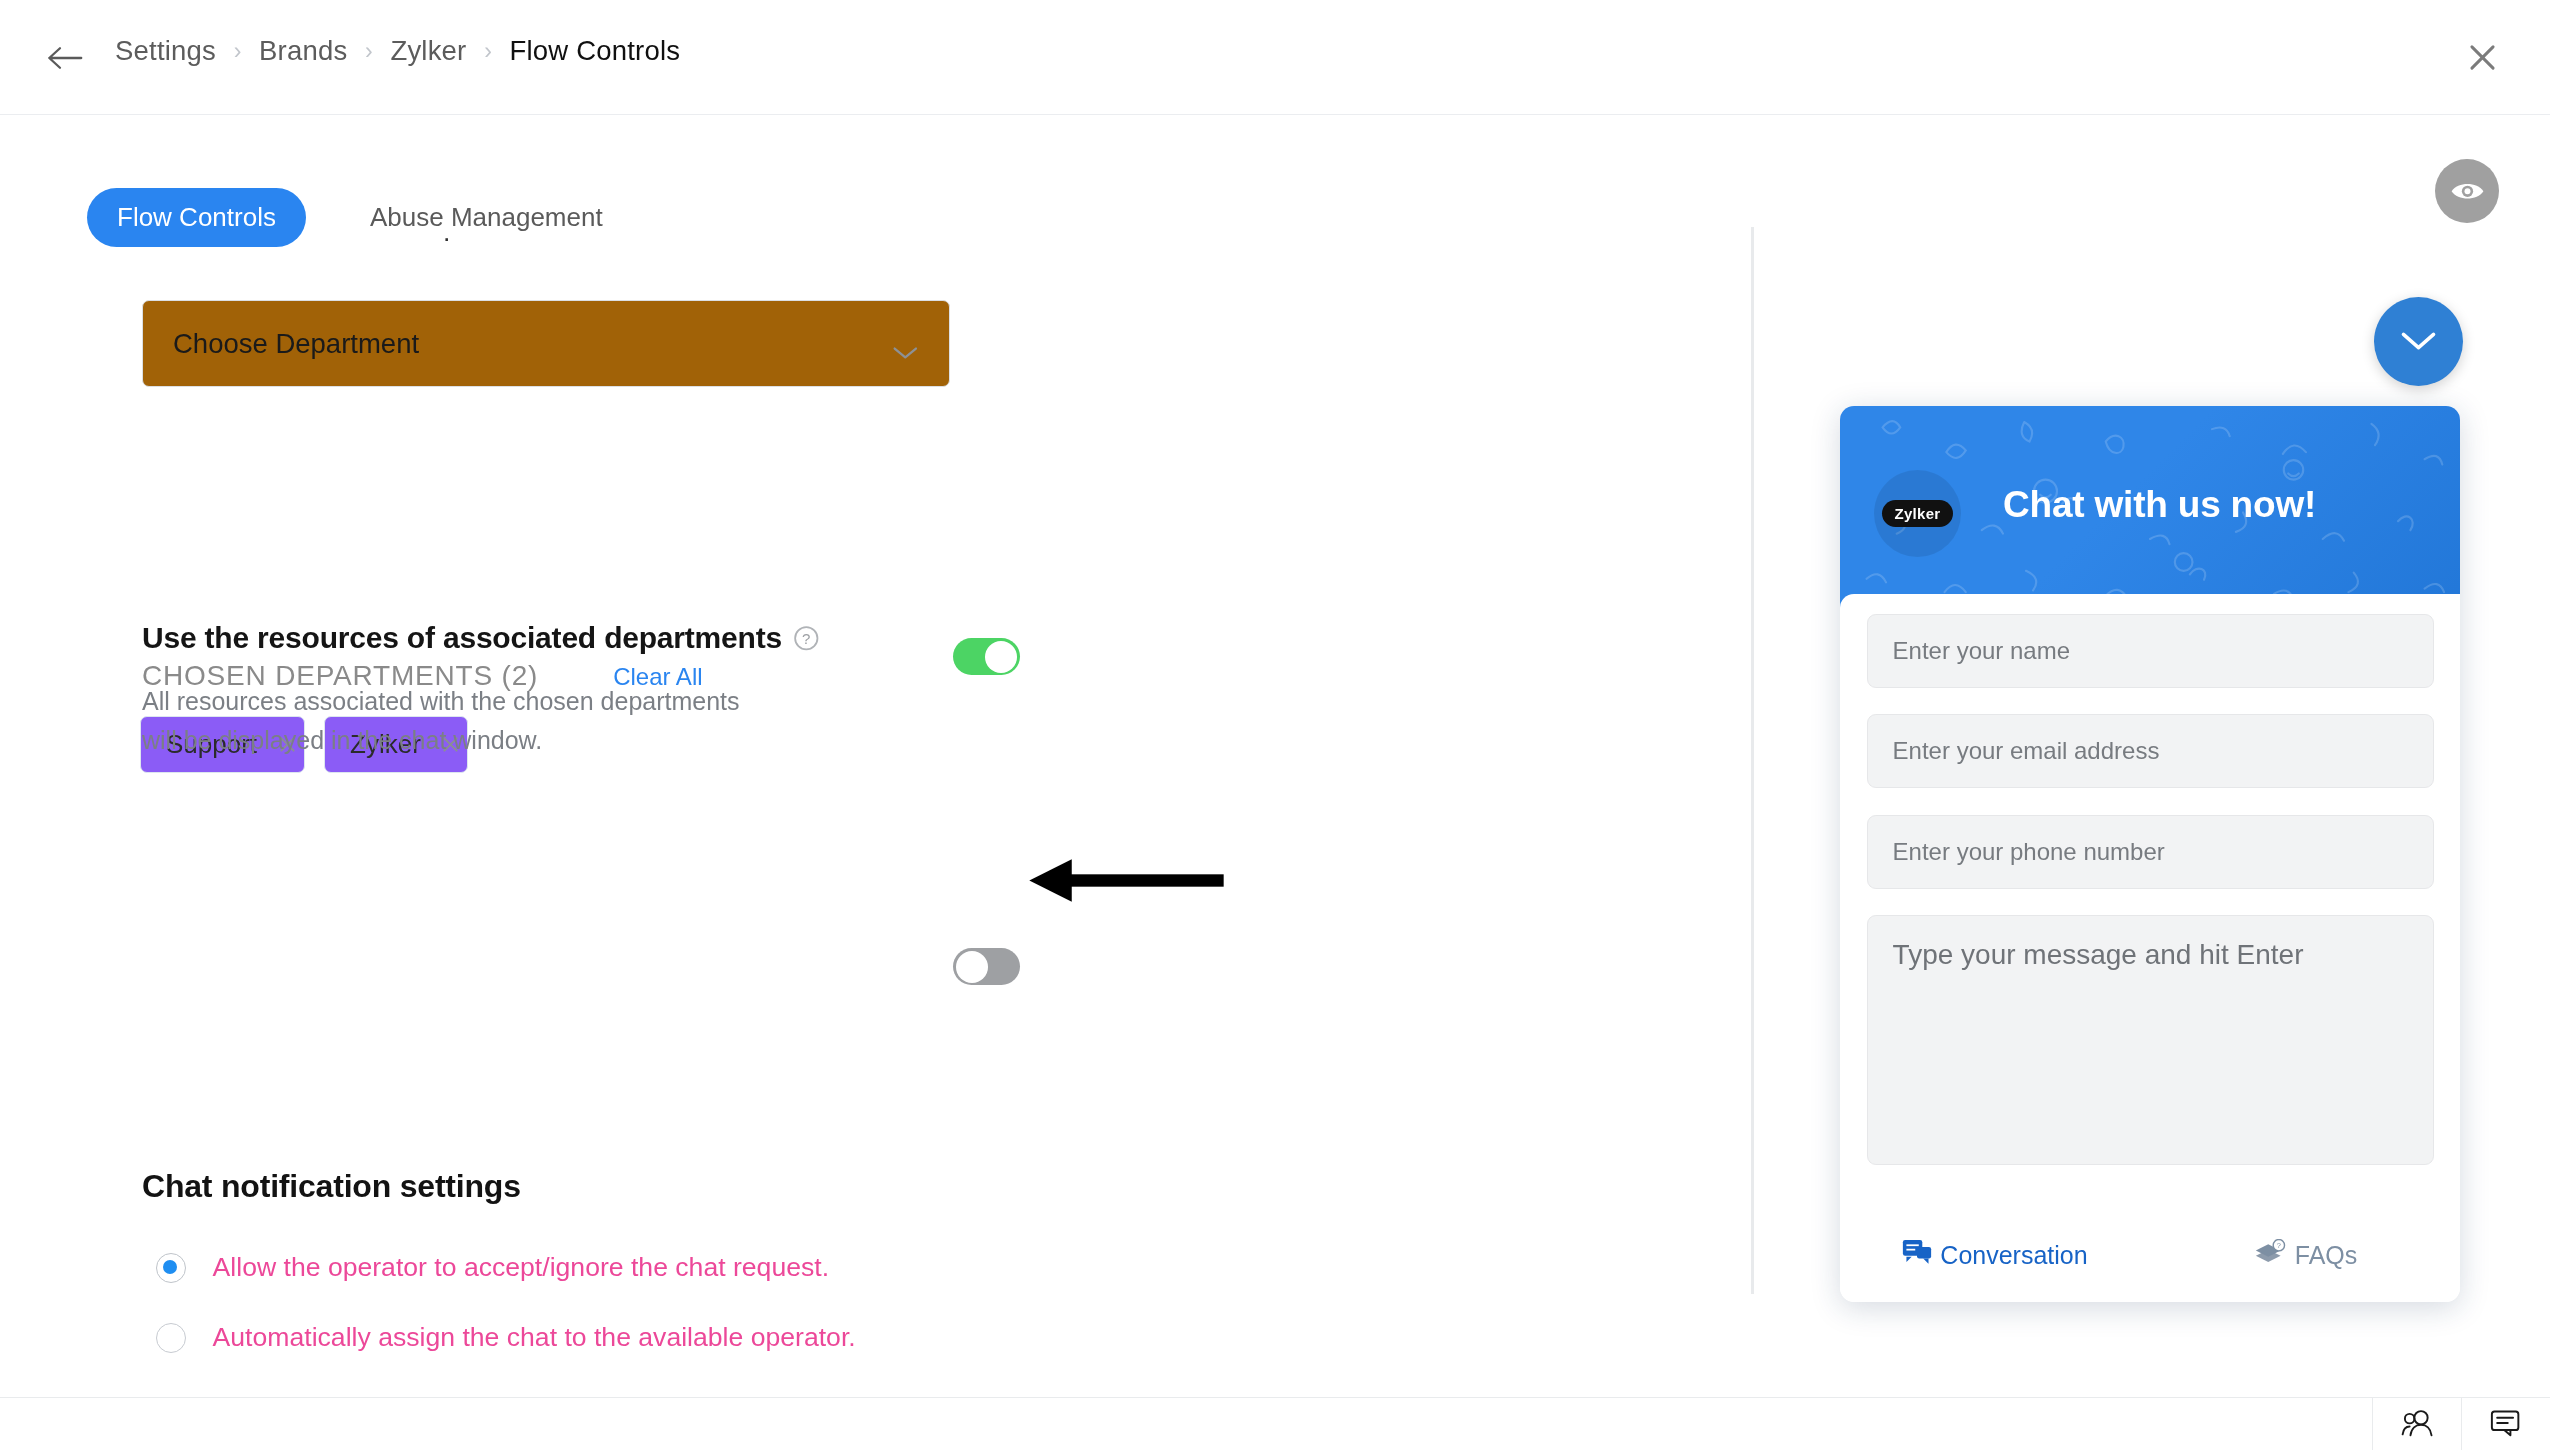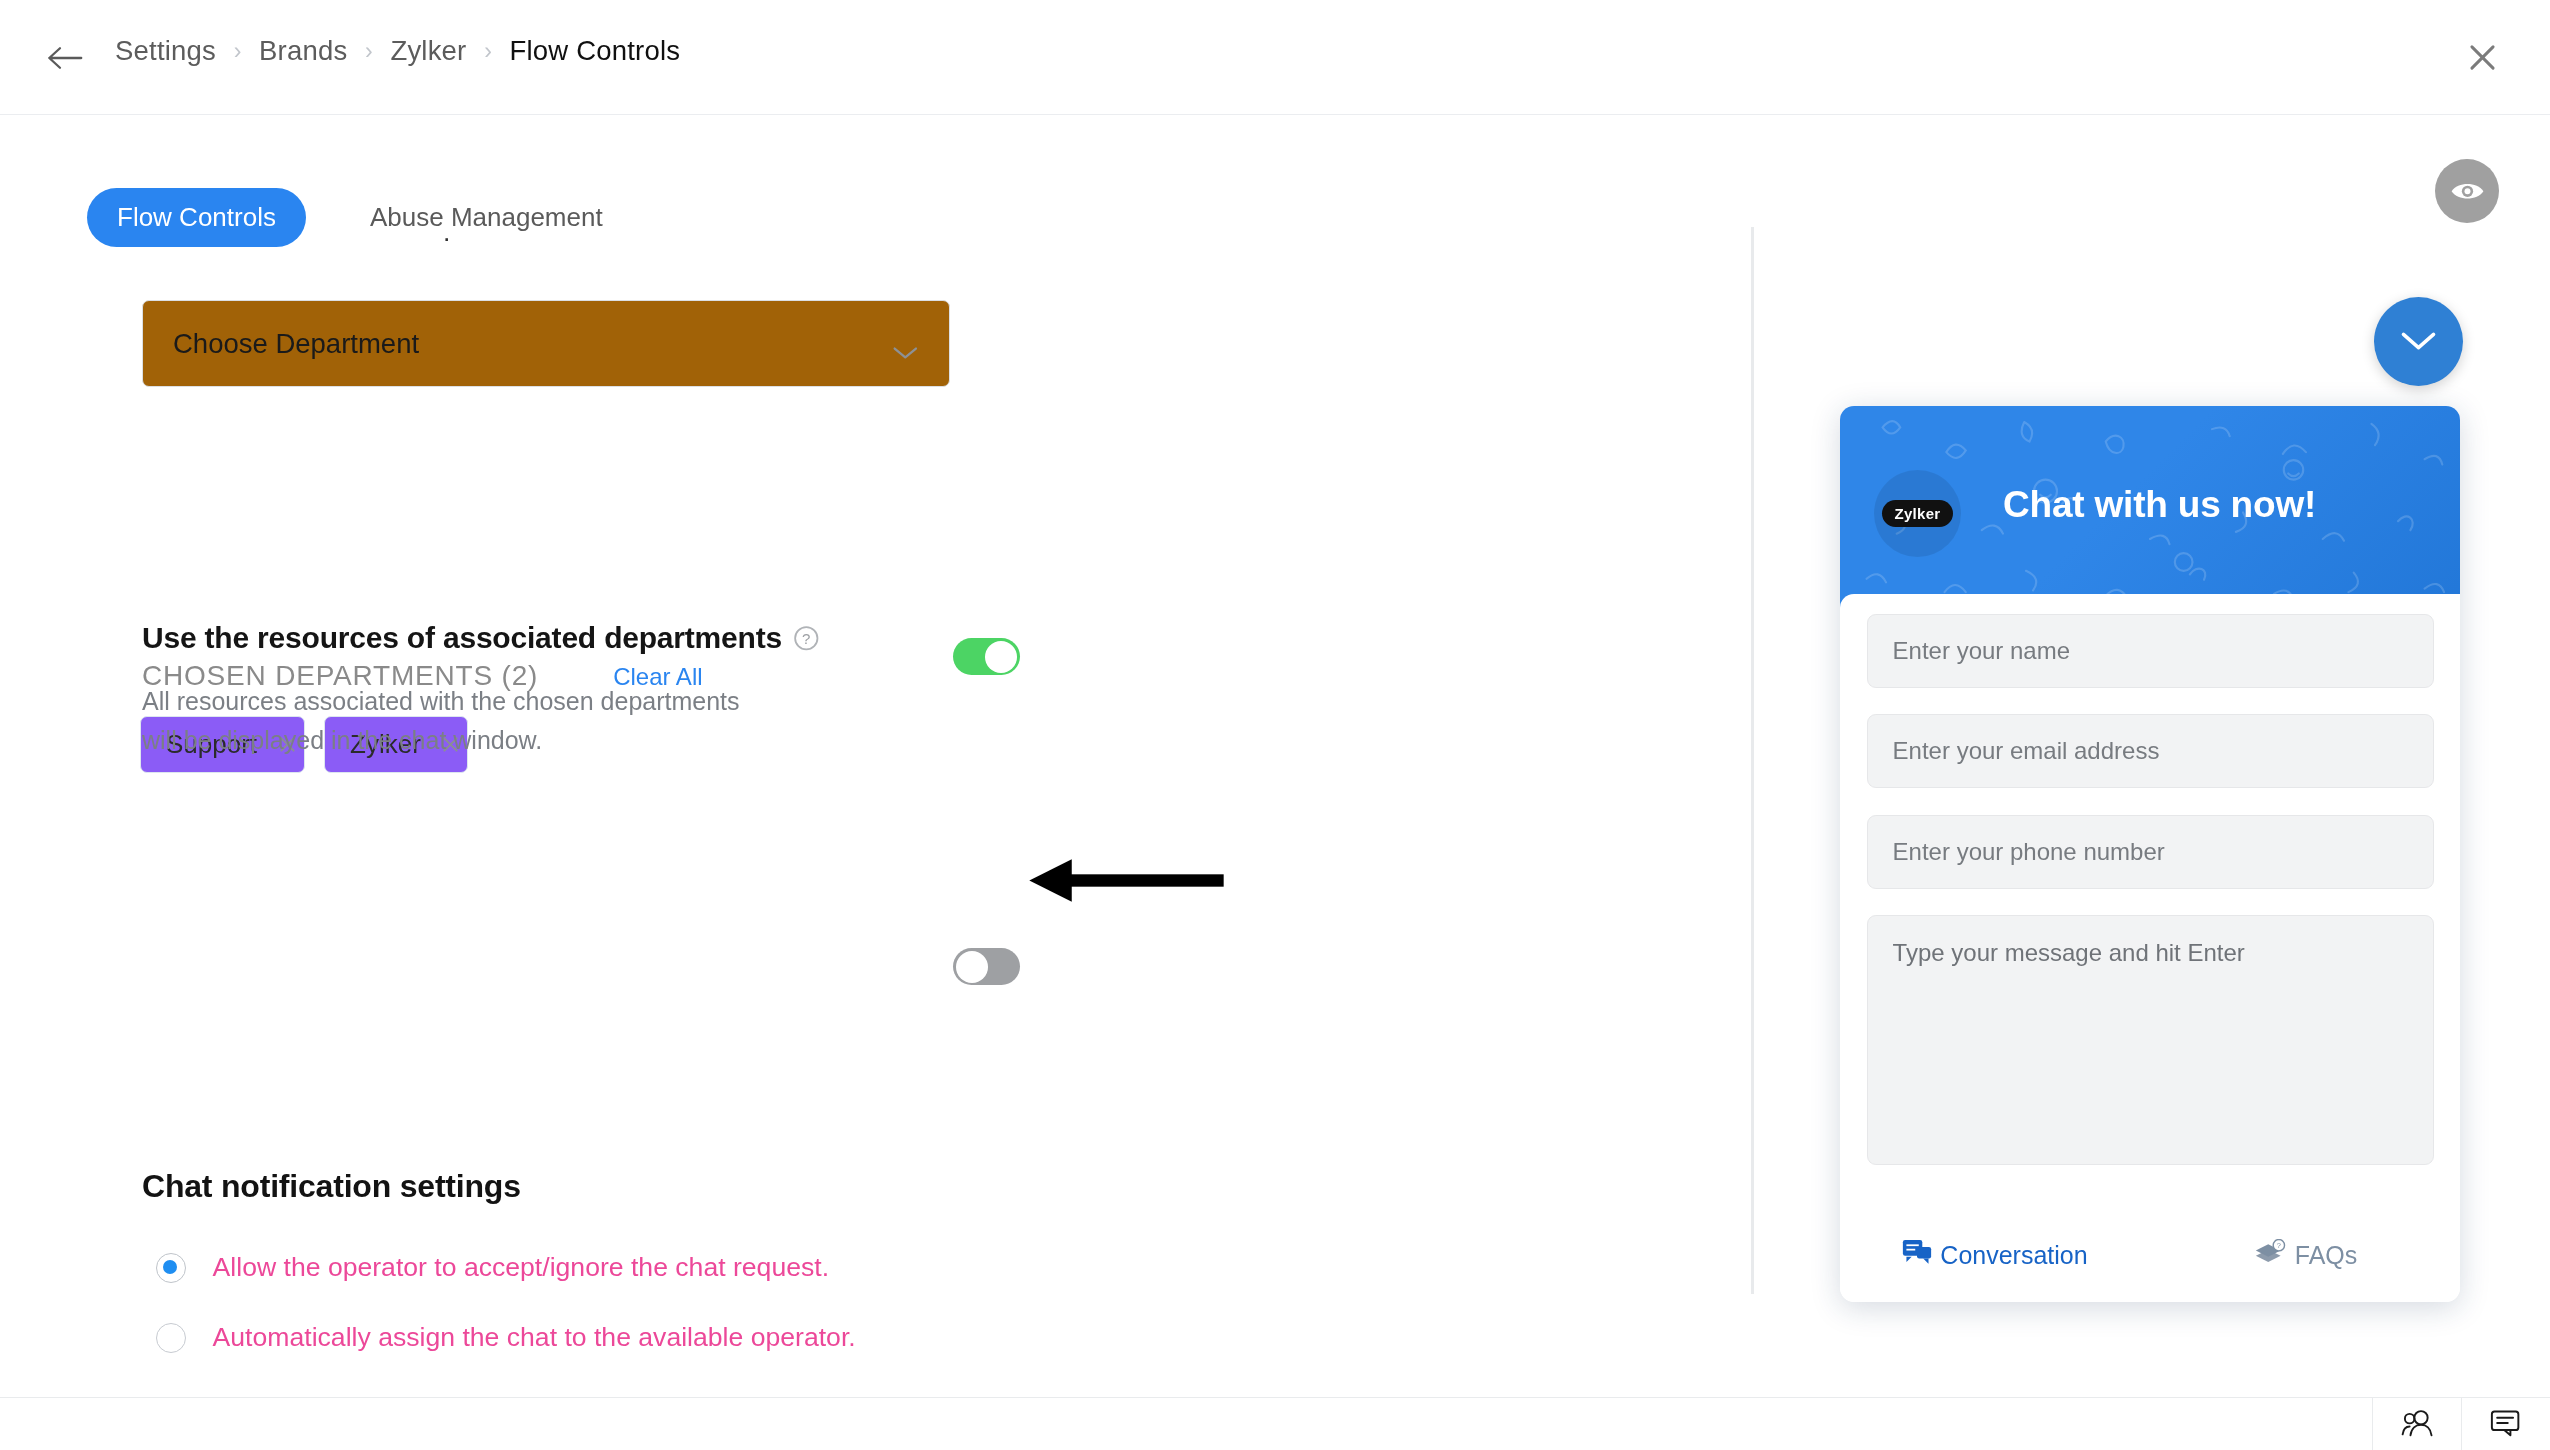--- a/index.html
+++ b/index.html
@@ -193,21 +193,21 @@
   .w-input {
     width: 567px; height: 74px; background: #f2f3f4; border: 1.8px solid #e6e7e9;
     border-radius: 8.9px; display: flex; align-items: center; padding: 0 25px;
     margin-bottom: 26.6px; cursor: text;
   }
   .w-input span { font-size: 24px; color: #777b80; }
   .w-textarea {
     width: 567px; height: 250px; background: #f2f3f4; border: 1.8px solid #e6e7e9;
     border-radius: 8.9px; padding: 23px 25px; cursor: text;
   }
-  .w-textarea span { font-size: 24px; color: #6f7378; }
+  .w-textarea span { font-size: 28px; color: #6f7378; }
   .w-foot {
     position: absolute; left: 0; bottom: 0; width: 620px; height: 94px;
     display: flex; align-items: center;
   }
   .w-foot-item {
     flex: 1; display: flex; align-items: center; justify-content: center;
     gap: 8px; cursor: pointer;
   }
   .w-foot-item span { font-size: 25px; }
   .w-foot-item.active span { color: #1763c6; }

